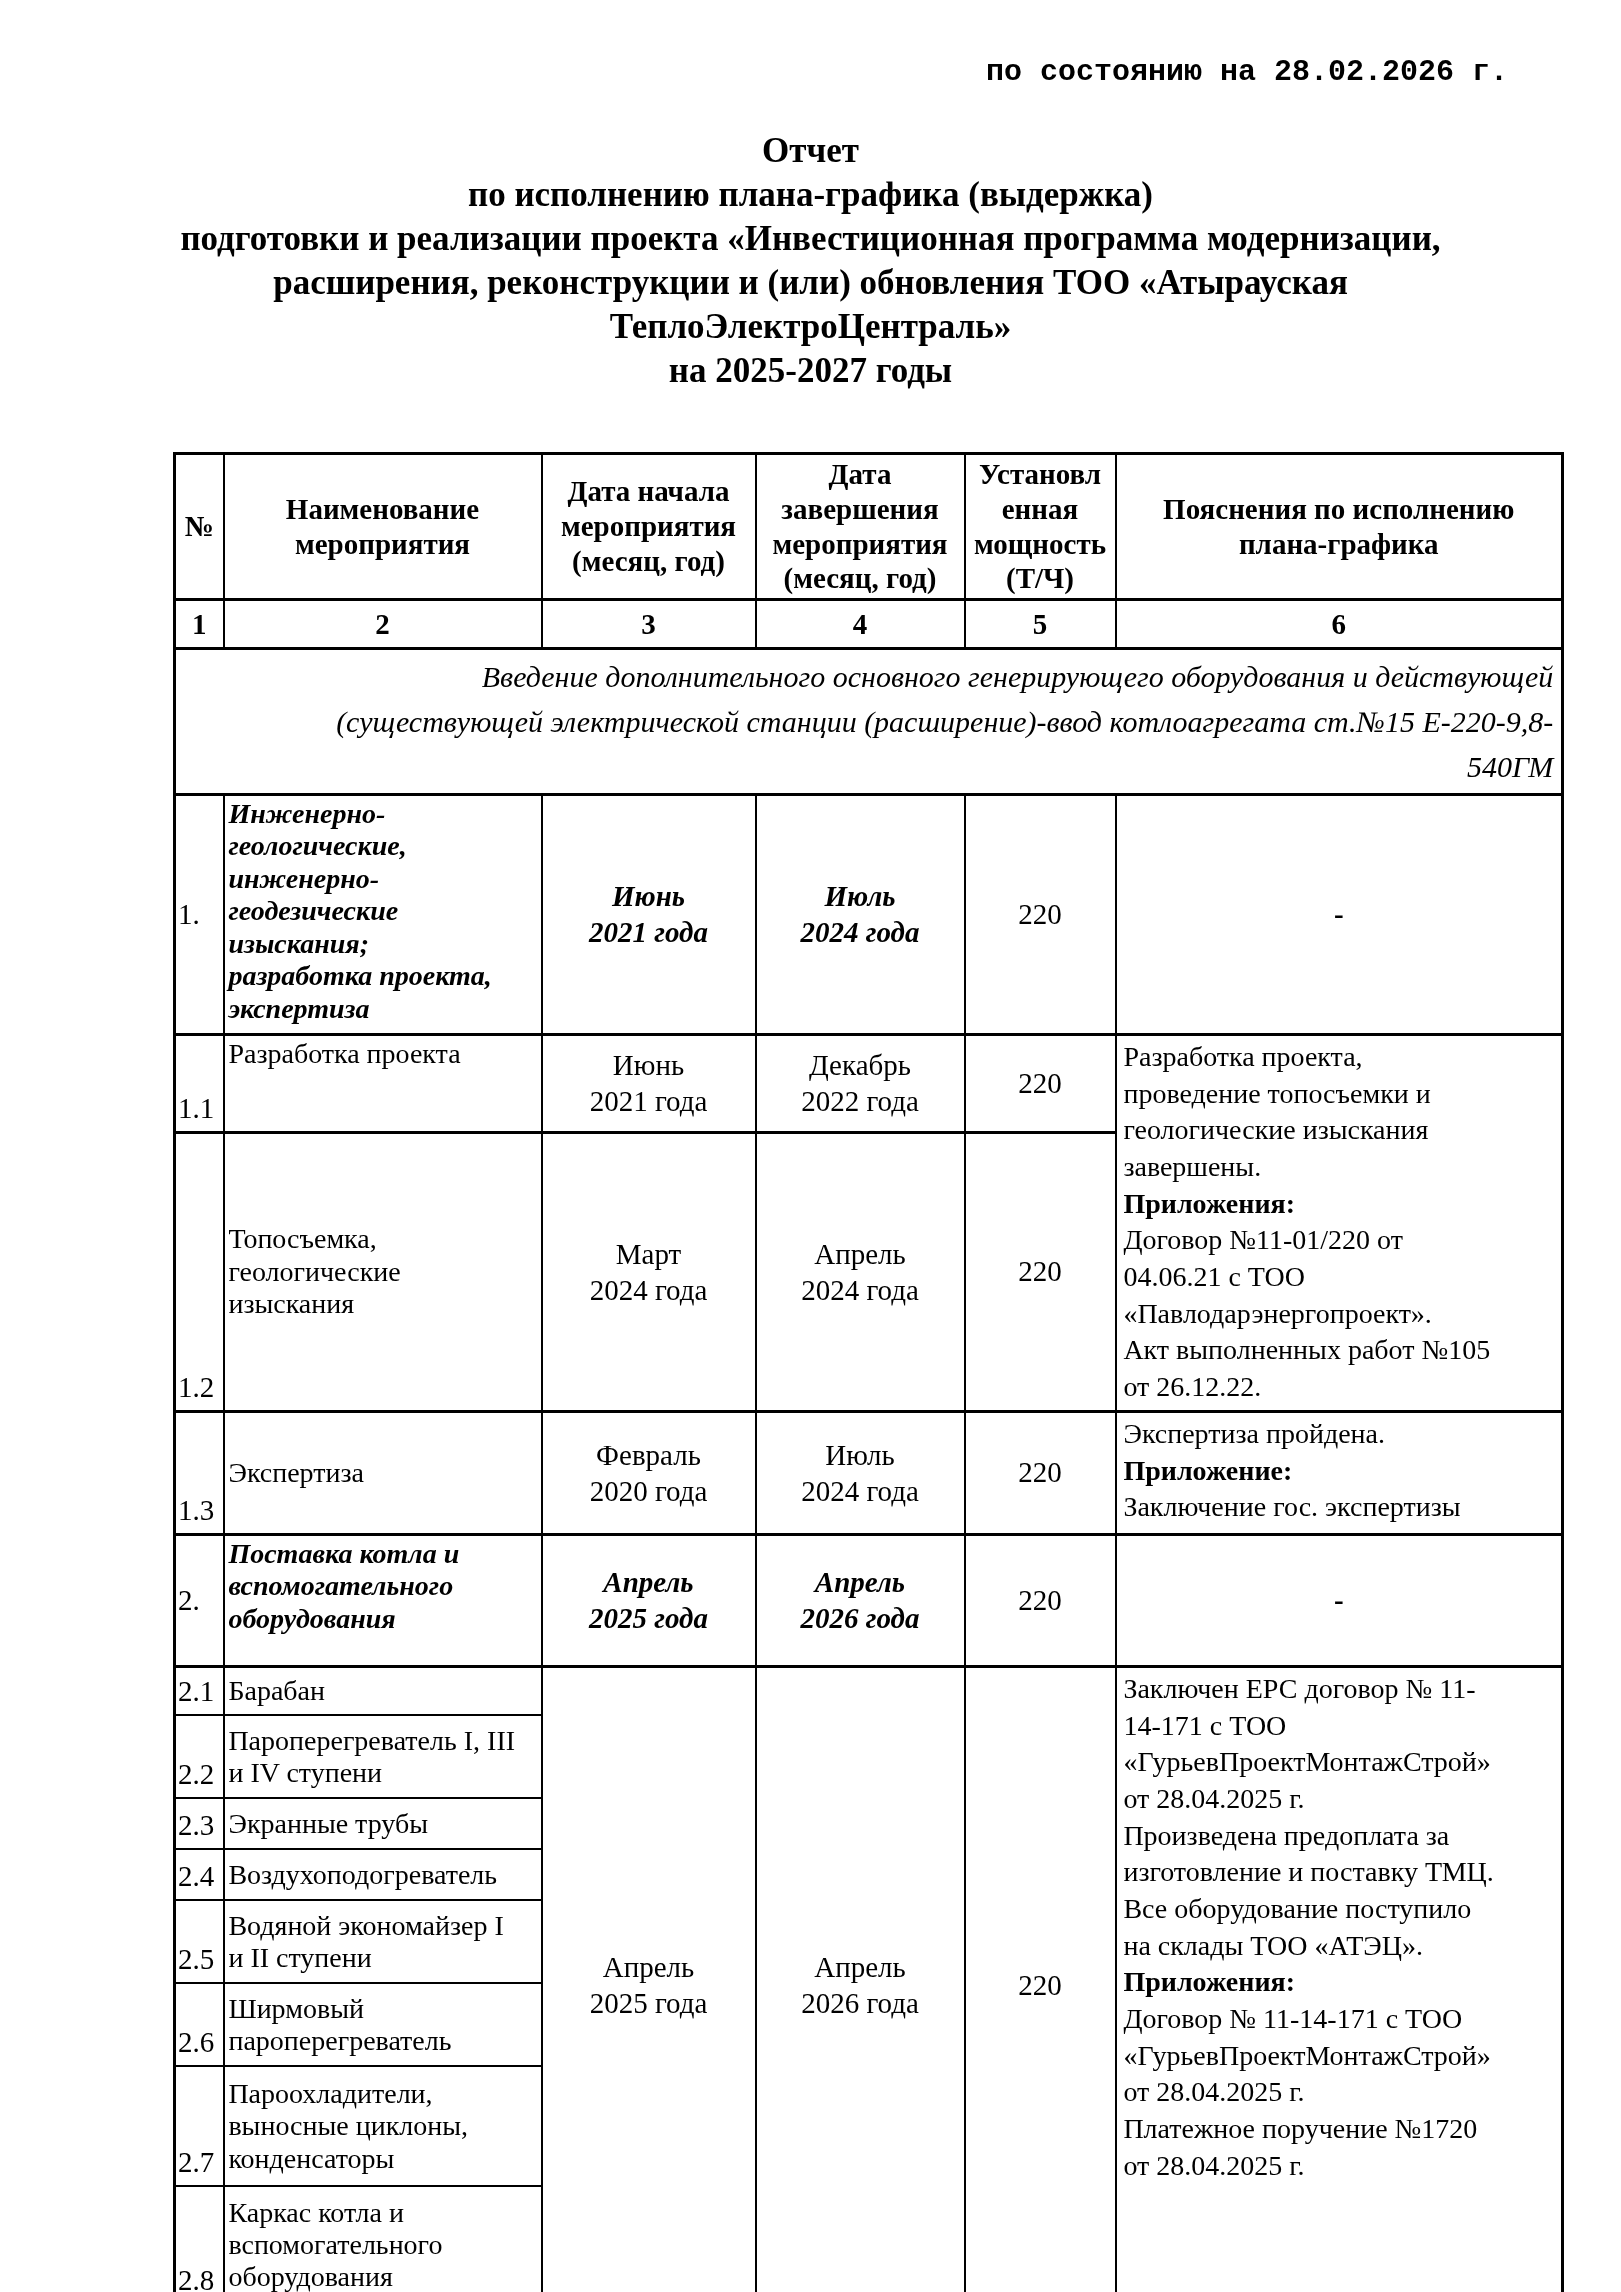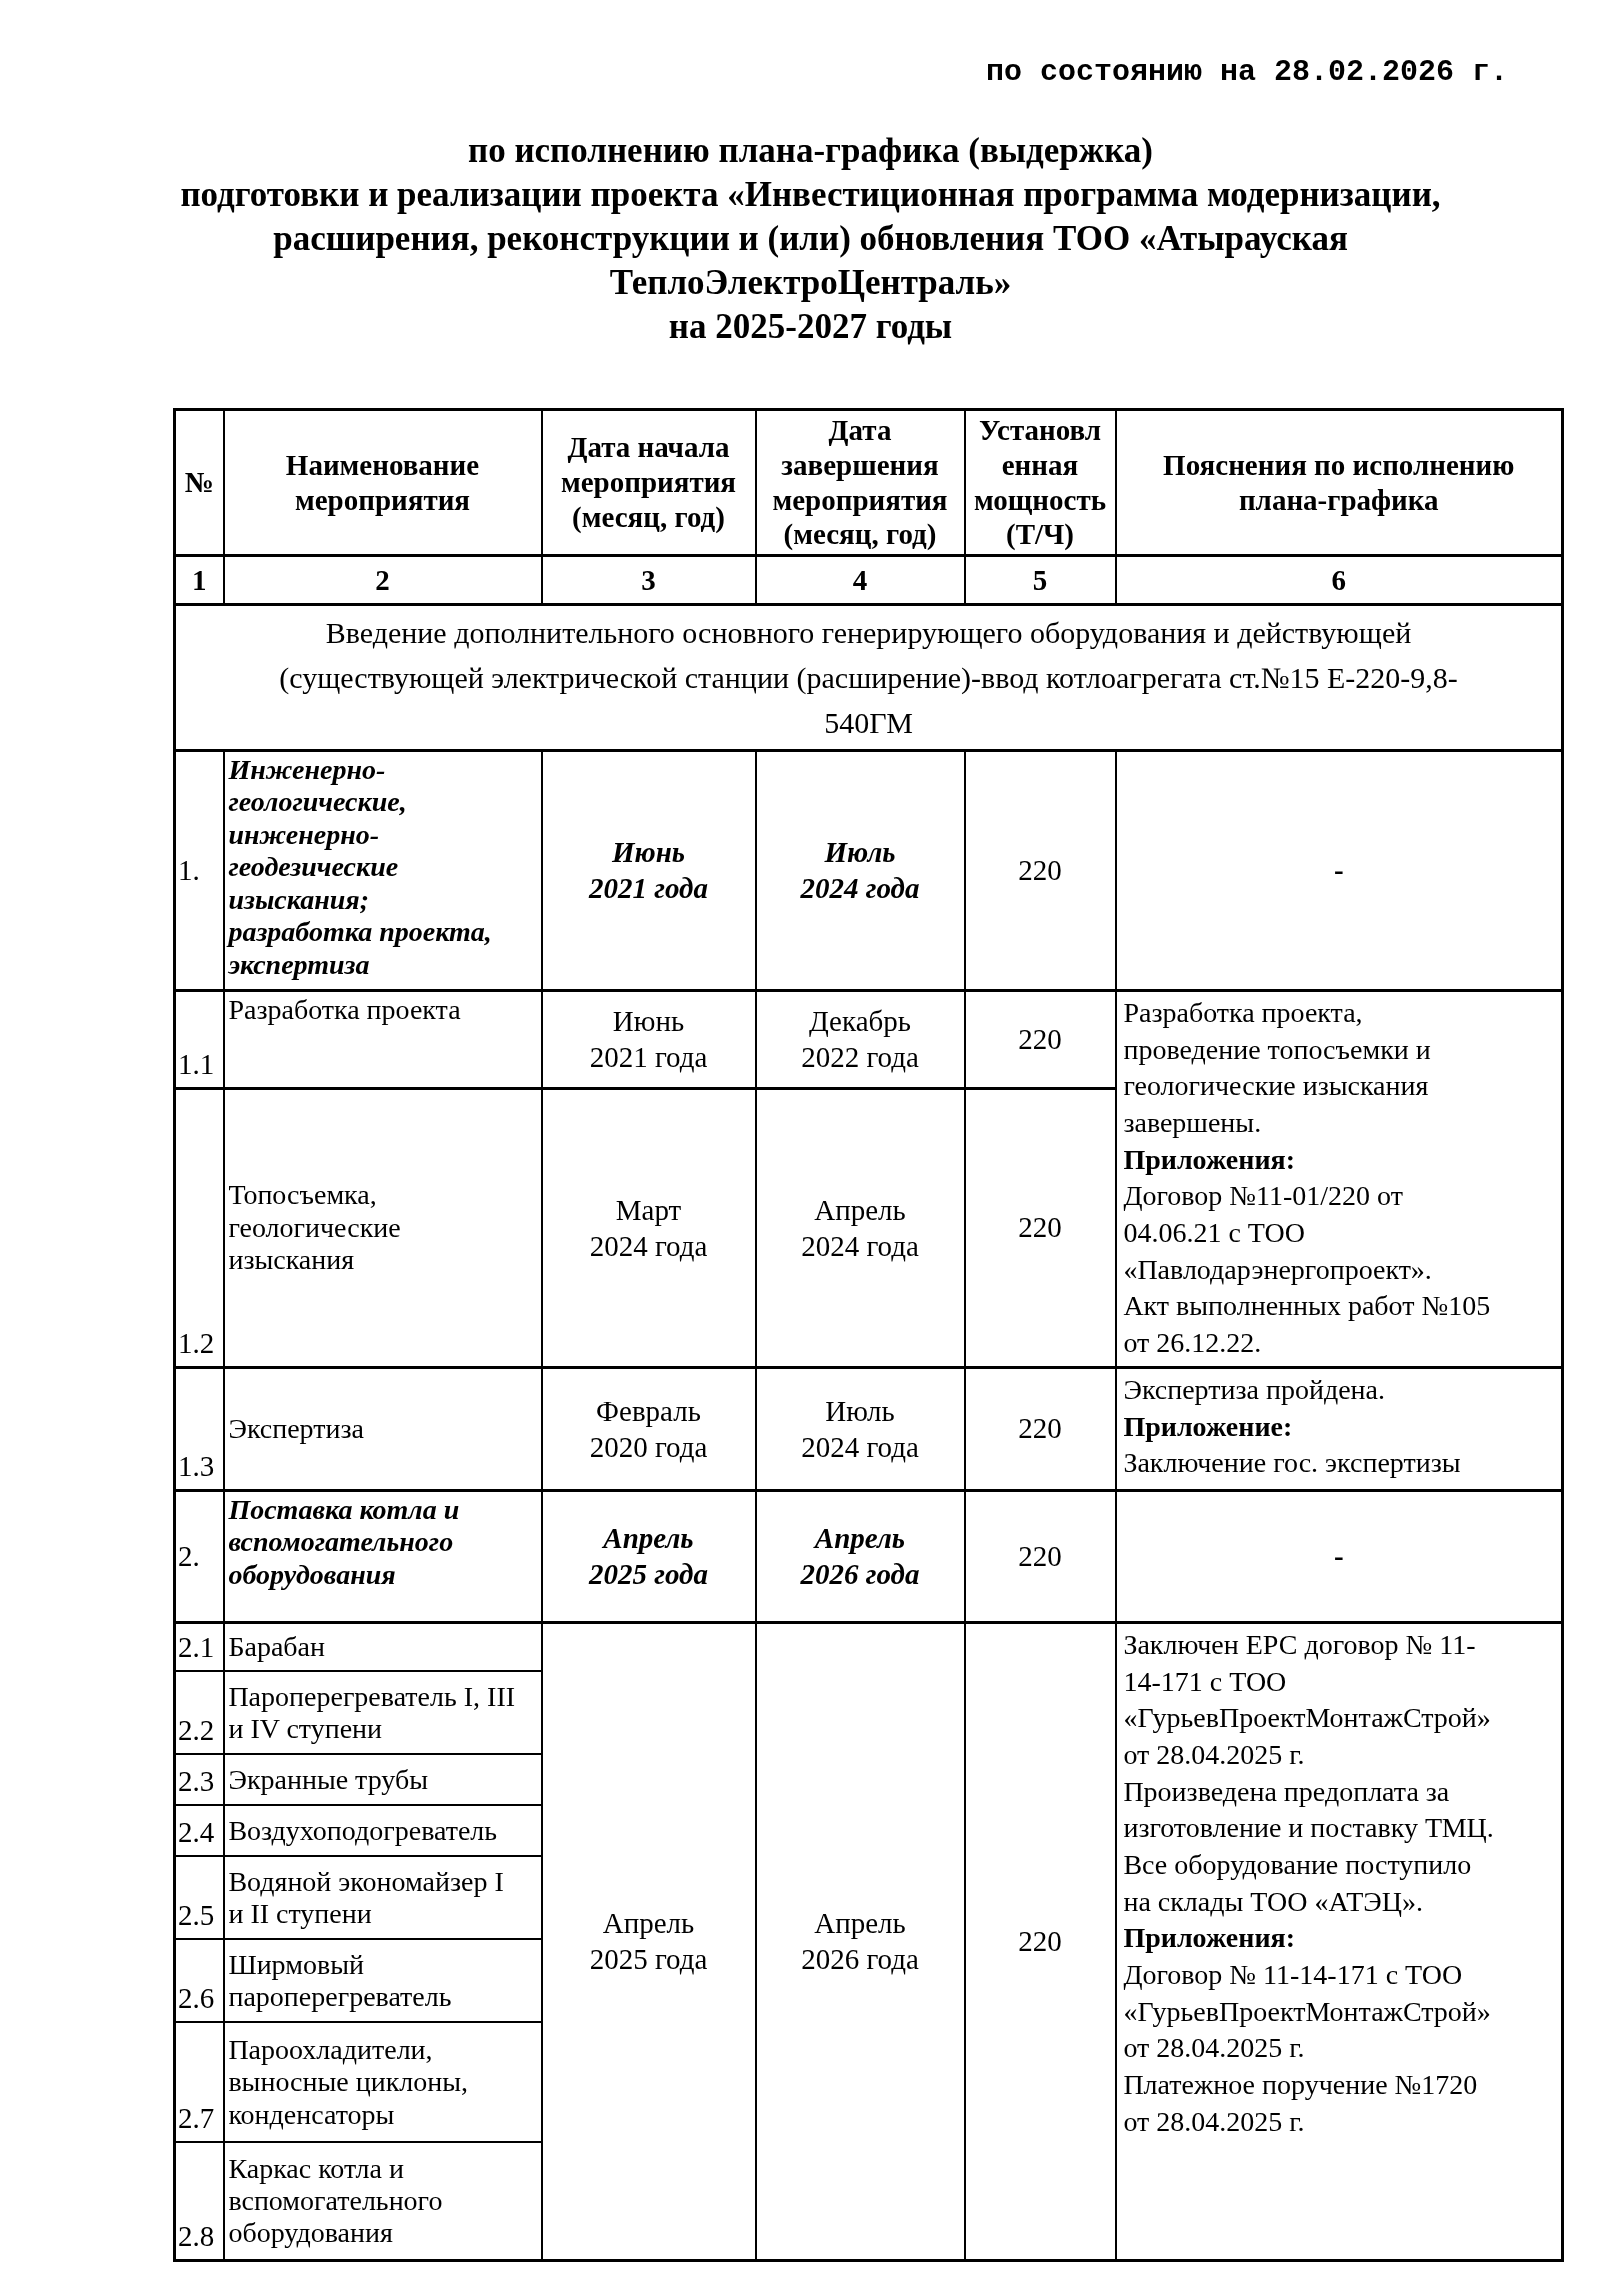--- a/index.html
+++ b/index.html
@@ -32,31 +32,32 @@
   .c{text-align:center;vertical-align:middle;}
   .bt{vertical-align:bottom;padding-bottom:5.9px;}
   .tp{vertical-align:top;}
   .pre{white-space:pre-line;}
   .b{font-weight:bold;}
   .bi{font-weight:bold;font-style:italic;}
   .name{text-align:left;padding:2px 3.9px;font-size:28px;line-height:1.16;}
   .date{text-align:center;vertical-align:middle;white-space:pre-line;line-height:1.25;font-size:29px;}
   .pw{text-align:center;vertical-align:middle;font-size:29px;}
   .exp{font-size:28px;line-height:1.31;vertical-align:top;text-align:left;padding:2.9px 6.9px;white-space:pre-line;}
-  .section{font-size:30px;line-height:1.5;text-align:center;vertical-align:top;padding:3.9px 7.8px;white-space:pre-line;}
+  .section{font-size:30px;line-height:1.5;text-align:right;vertical-align:top;padding:3.9px 7.8px;white-space:pre-line;font-style:italic;}
   .numcol{text-align:left;padding-left:2px;padding-right:2px;font-size:29px;}
 </style>
 </head>
 <body>
 
 <div class="page">
 
   <div class="status-line">по состоянию на 28.02.2026 г.</div>
 
   <div class="title-block">
+    <div>Отчет</div>
     <div>по исполнению плана-графика (выдержка)</div>
     <div>подготовки и реализации проекта «Инвестиционная программа модернизации,</div>
     <div>расширения, реконструкции и (или) обновления ТОО «Атырауская</div>
     <div>ТеплоЭлектроЦентраль»</div>
     <div>на 2025-2027 годы</div>
   </div>
 
   <table class="report">
     <colgroup>
       <col style="width:49px">

